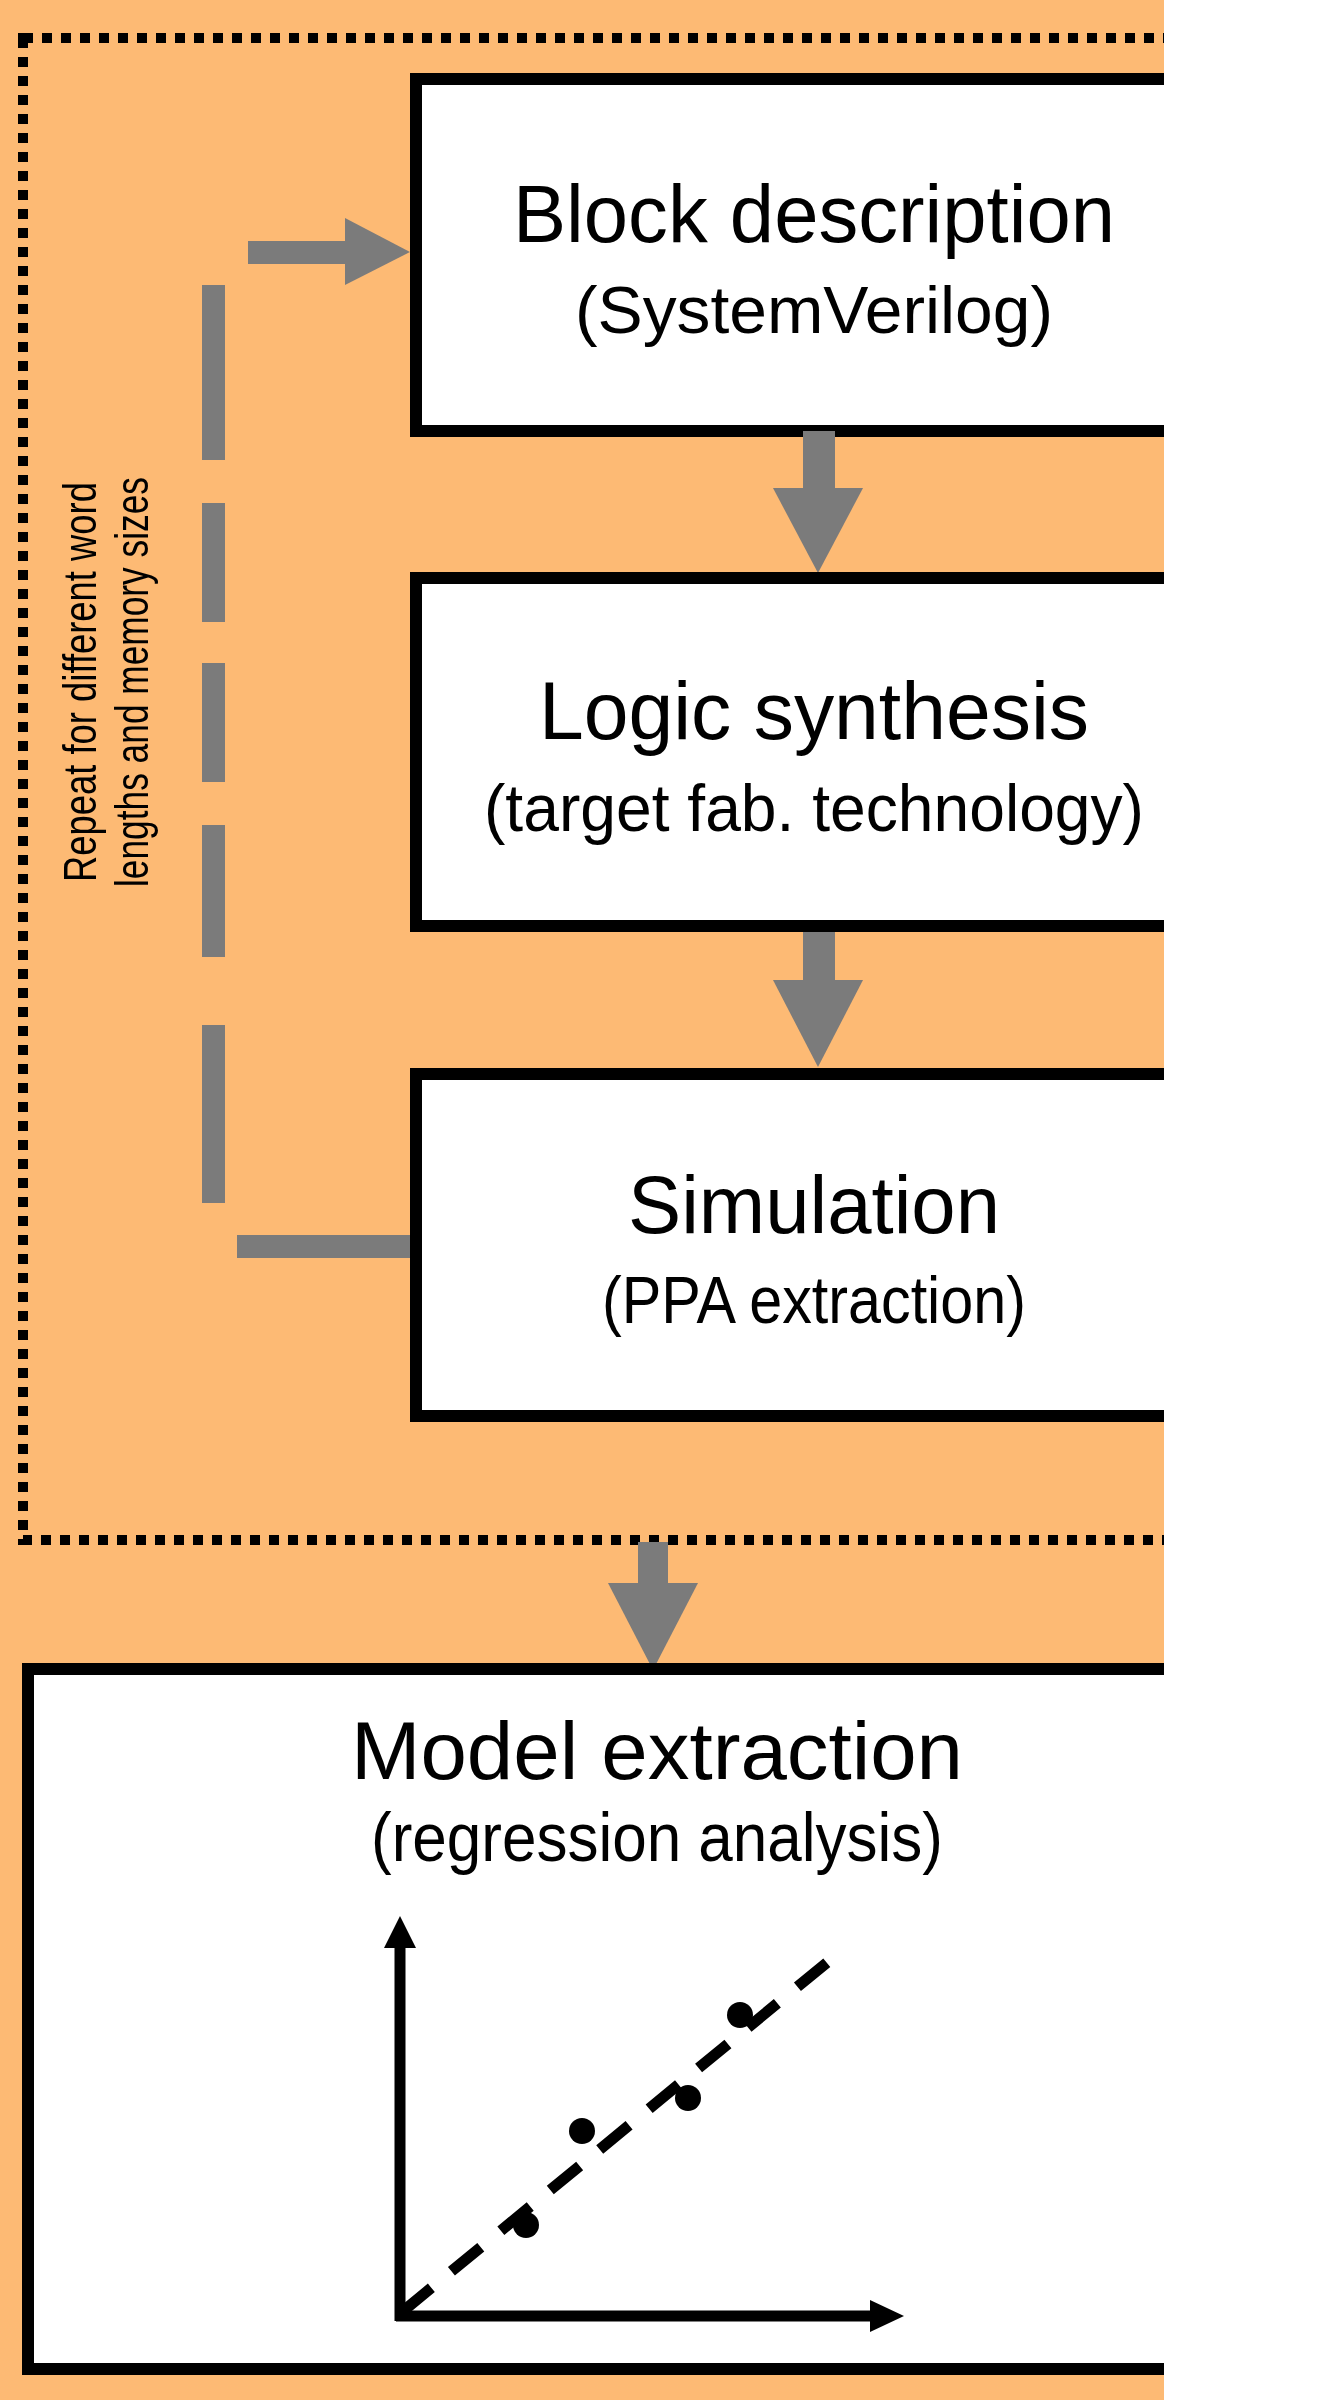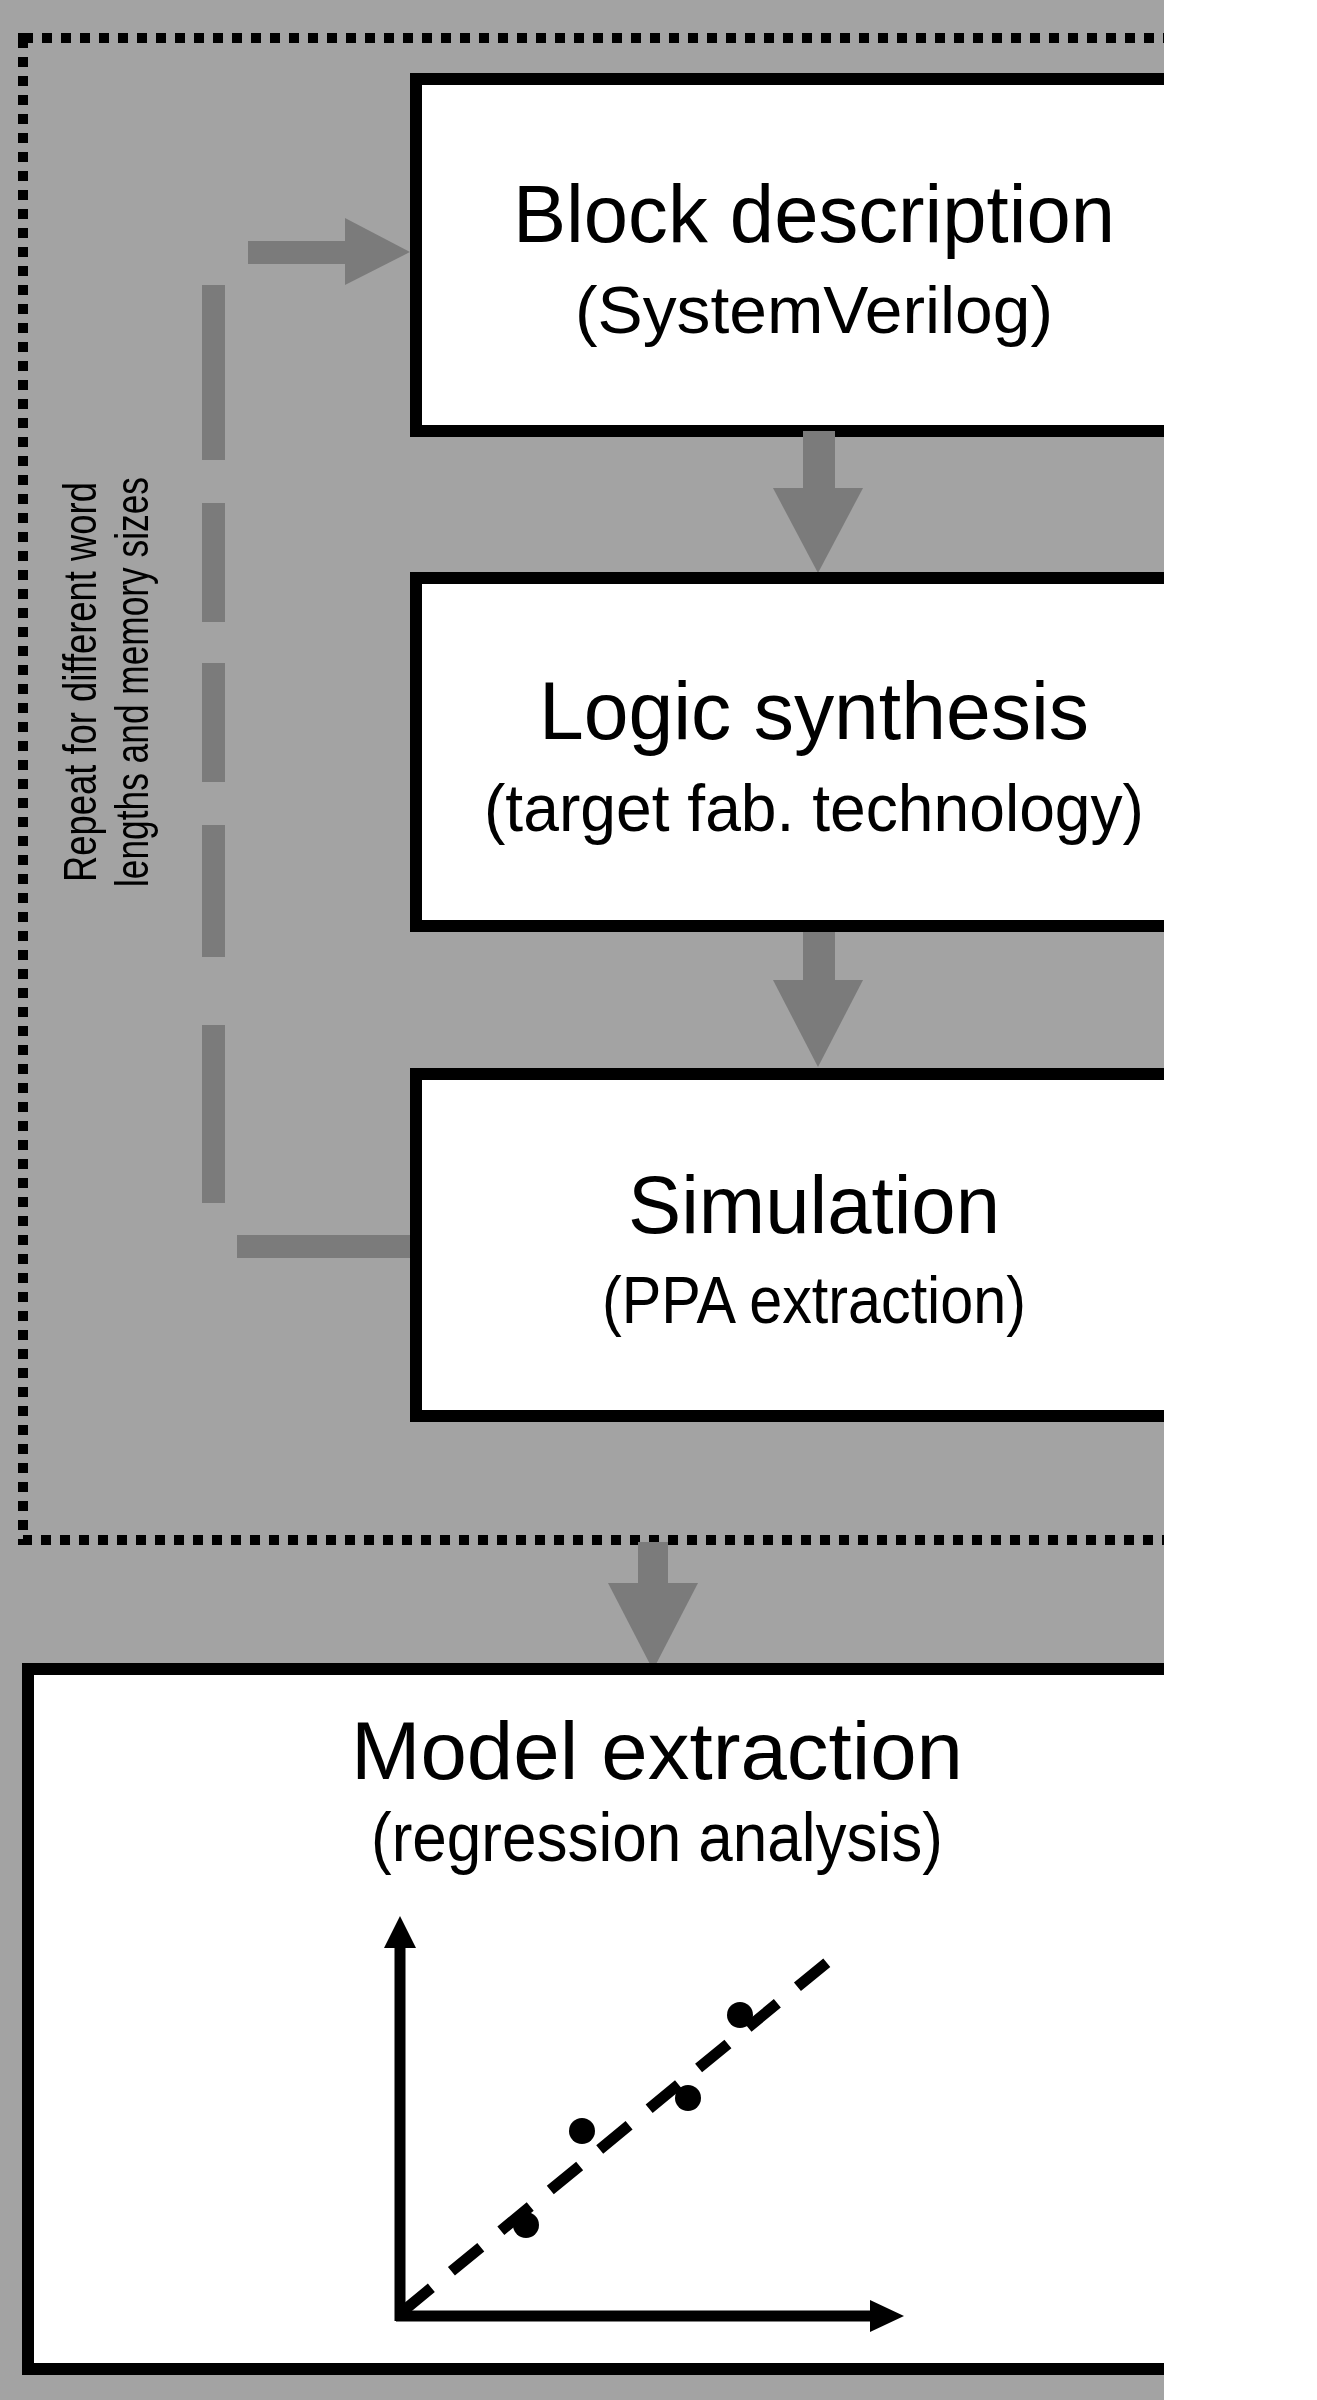--- a/index.html
+++ b/index.html
@@ -4,21 +4,21 @@
 <style>
   html, body {
     margin: 0;
     padding: 0;
     background: #ffffff;
   }
   .canvas {
     position: relative;
     width: 1164px;
     height: 2400px;
-    background: #a3a3a3;
+    background: #fdba74;
     overflow: hidden;
   }
   svg {
     display: block;
     font-family: "Liberation Sans", sans-serif;
   }
   .box {
     fill: #ffffff;
     stroke: #000000;
     stroke-width: 12;

